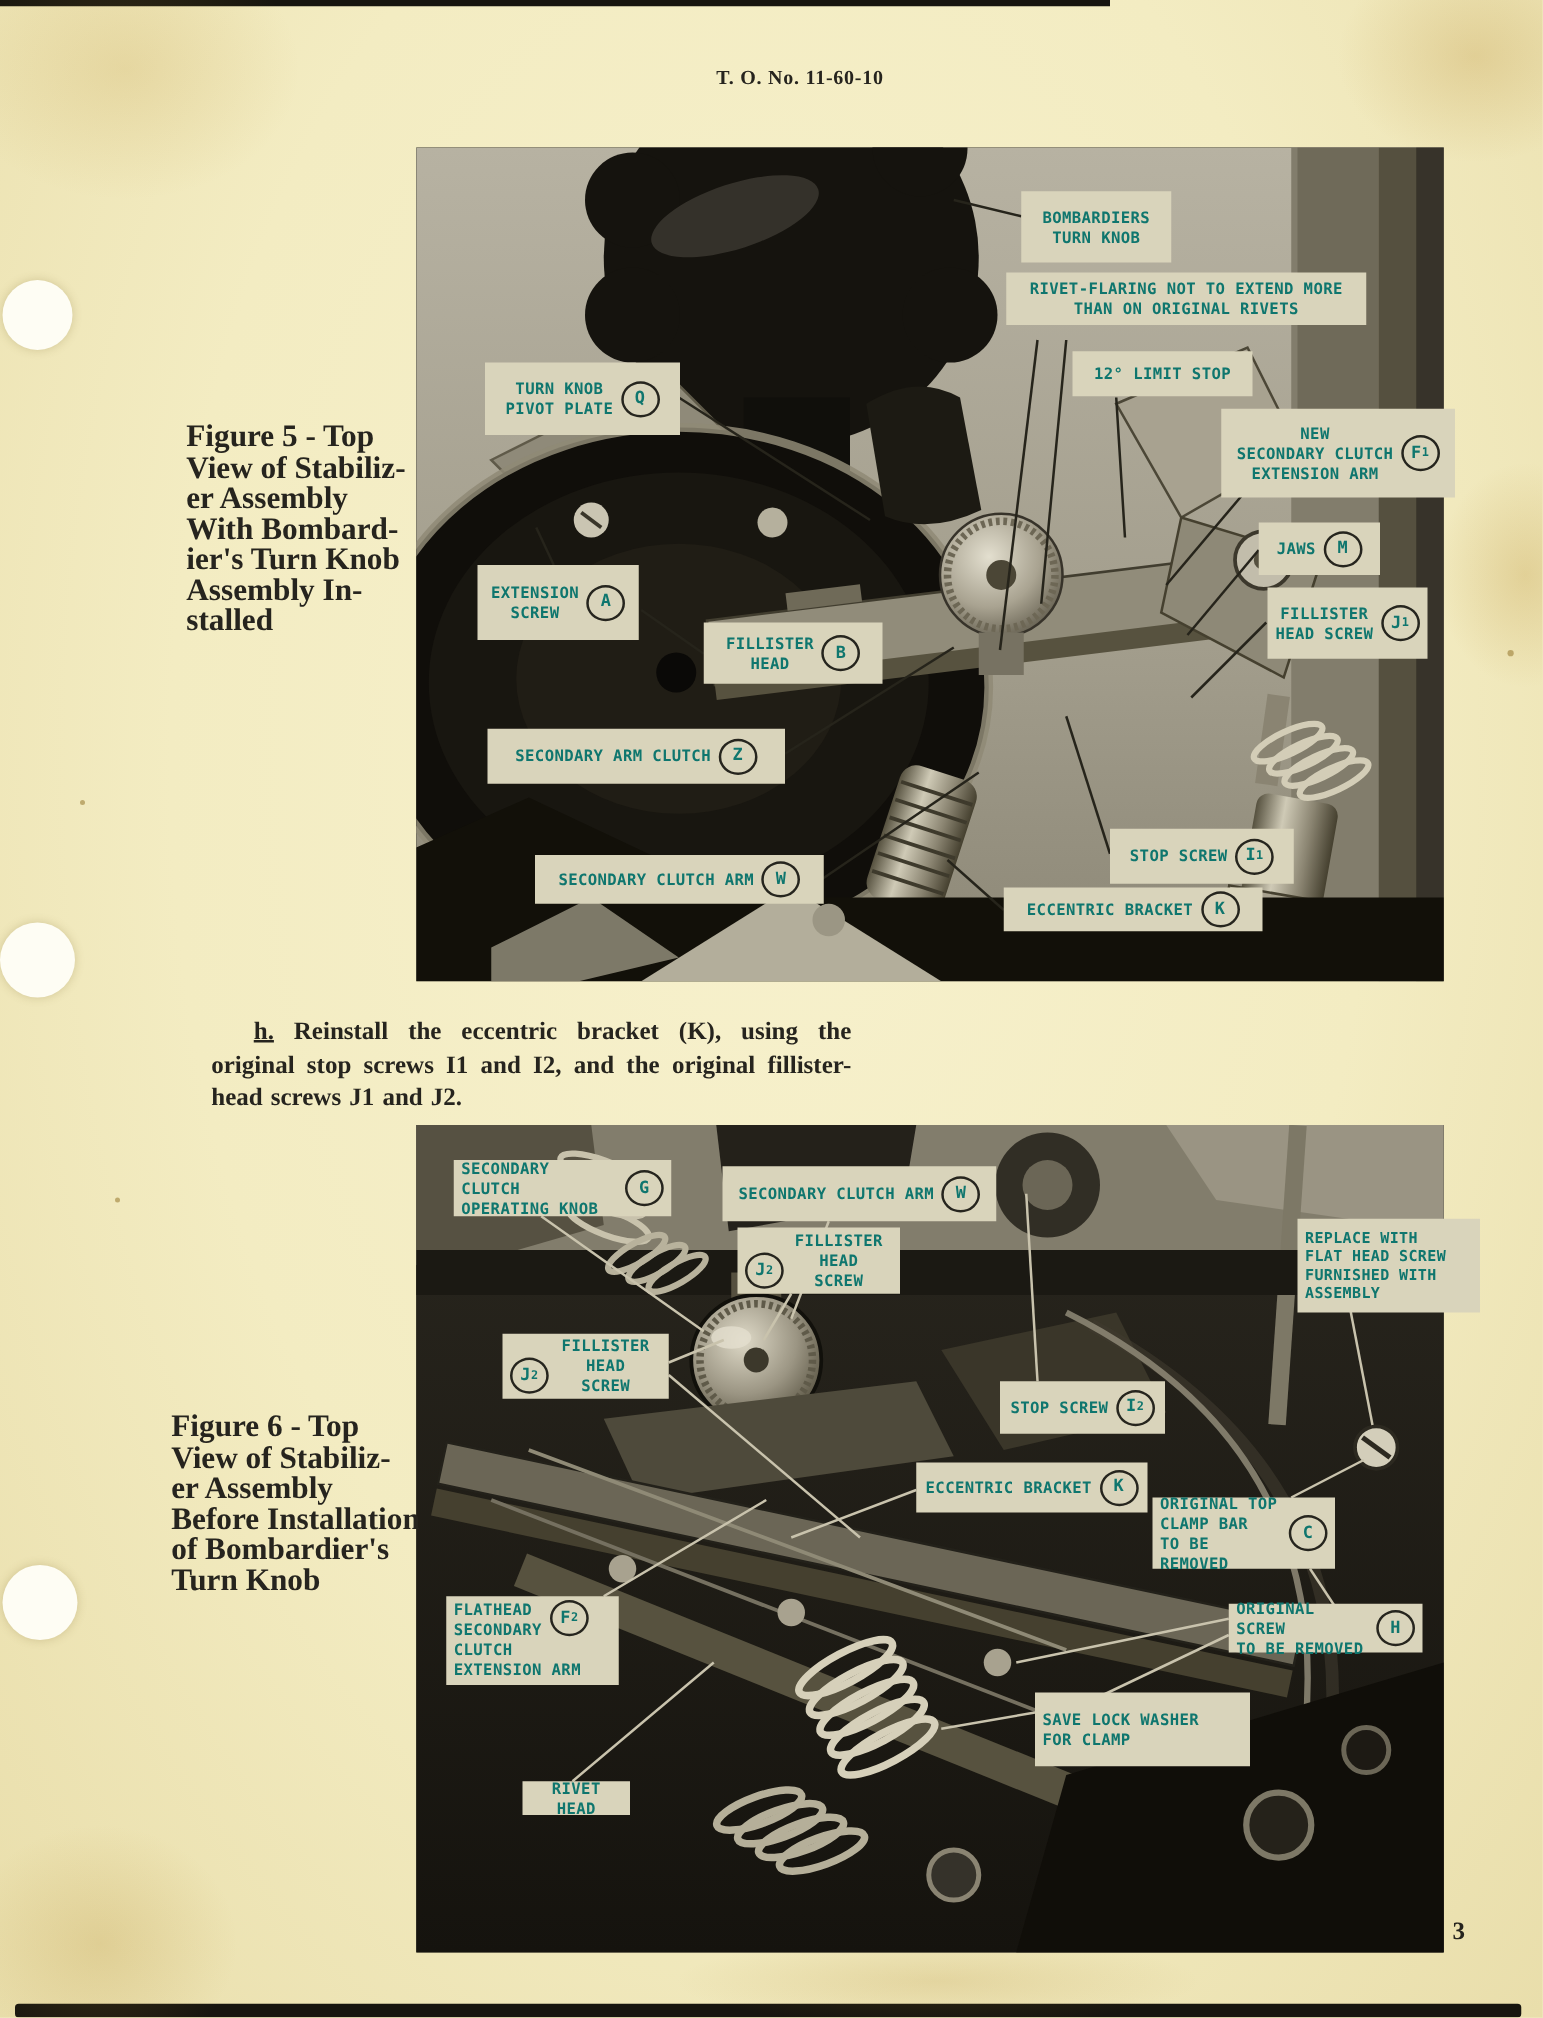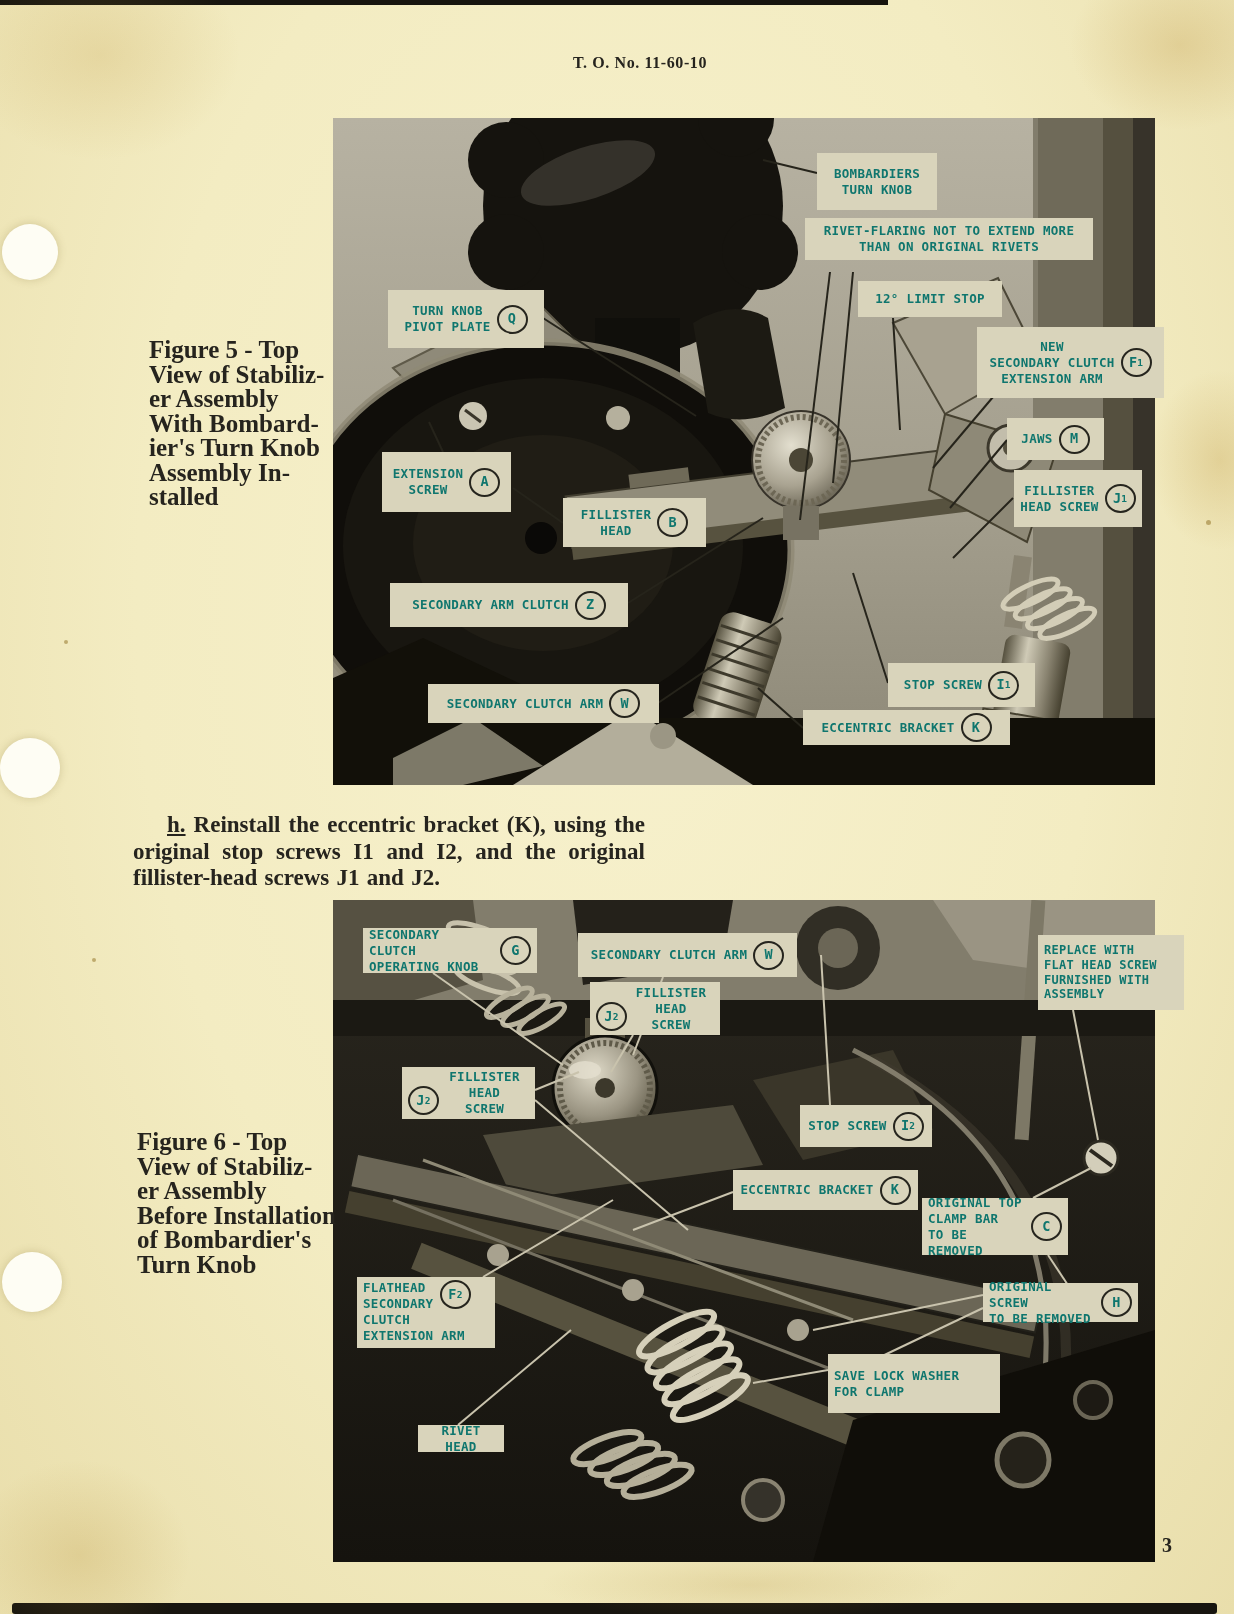--- a/index.html
+++ b/index.html
@@ -10,22 +10,22 @@
   .edge { position:absolute; background:#17150f; }
   .stain { position:absolute; border-radius:50%; pointer-events:none; }
   .speck { position:absolute; border-radius:50%; background:#96762c; opacity:.55; }
   .hole { position:absolute; border-radius:50%; background:#fefdf4; box-shadow:0 0 8px rgba(120,100,40,.25); }
 
   .hdr { position:absolute; top:54px; left:46px; width:1188px; text-align:center;
          font-size:16px; font-weight:bold; letter-spacing:.6px; }
 
   .caption { position:absolute; font-size:25px; font-weight:bold; line-height:24.5px; }
 
-  .para { position:absolute; font-size:23px; font-weight:bold; line-height:26.5px;
-          text-align:justify; word-spacing:1.5px; text-indent:34px; }
+  .para { position:absolute; font-size:20px; font-weight:bold; line-height:26.5px;
+          text-align:justify; word-spacing:1.5px; text-indent:34px;margin-left:36px; }
   .para .lead { text-decoration:underline; }
 
   .pageno { position:absolute; font-size:20px; font-weight:bold; }
 
   .photo { position:absolute; background:#1d1b15; }
   .photo svg { position:absolute; left:0; top:0; }
   svg.leaders { z-index:2; pointer-events:none; }
 
   .callout { position:absolute; z-index:3; box-sizing:border-box;
              background:#d9d4bb; color:#0f766e;
@@ -35,21 +35,21 @@
              padding:3px 6px; text-align:center; }
   .callout .co-ref { display:inline-flex; align-items:center; justify-content:center;
              min-width:25px; height:25px; border:2.5px solid #26251e; border-radius:50%;
              font-size:13.5px; flex:none; background:transparent; padding:0 1px; }
   .co-ref sub { font-size:9.5px; line-height:1; }
   .ta-left { text-align:left; justify-content:flex-start; }
   .ref-bl { padding-left:38px; }
   .ref-bl .co-ref { position:absolute; left:6px; bottom:4px; }
   .ref-tr { padding-right:8px; padding-top:2px; }
   .ref-tr .co-ref { position:absolute; right:24px; top:3px; }
-  .small-label { font-size:12px; line-height:1.22; }
+  .small-label { font-size:12px; line-height:1.22;margin-top:40px; }
 </style>
 </head>
 <body>
 
 <div class="page">
 
   <div class="edge" style="left:0;top:0;width:888px;height:5px;"></div>
   <div class="edge" style="left:12px;top:1603px;width:1205px;height:11px;border-radius:3px;"></div>
   <div class="stain" style="left:-40px;top:-50px;width:280px;height:210px;background:radial-gradient(closest-side,rgba(190,150,60,.20),transparent);"></div>
   <div class="stain" style="left:1070px;top:-40px;width:220px;height:170px;background:radial-gradient(closest-side,rgba(185,140,50,.25),transparent);"></div>

